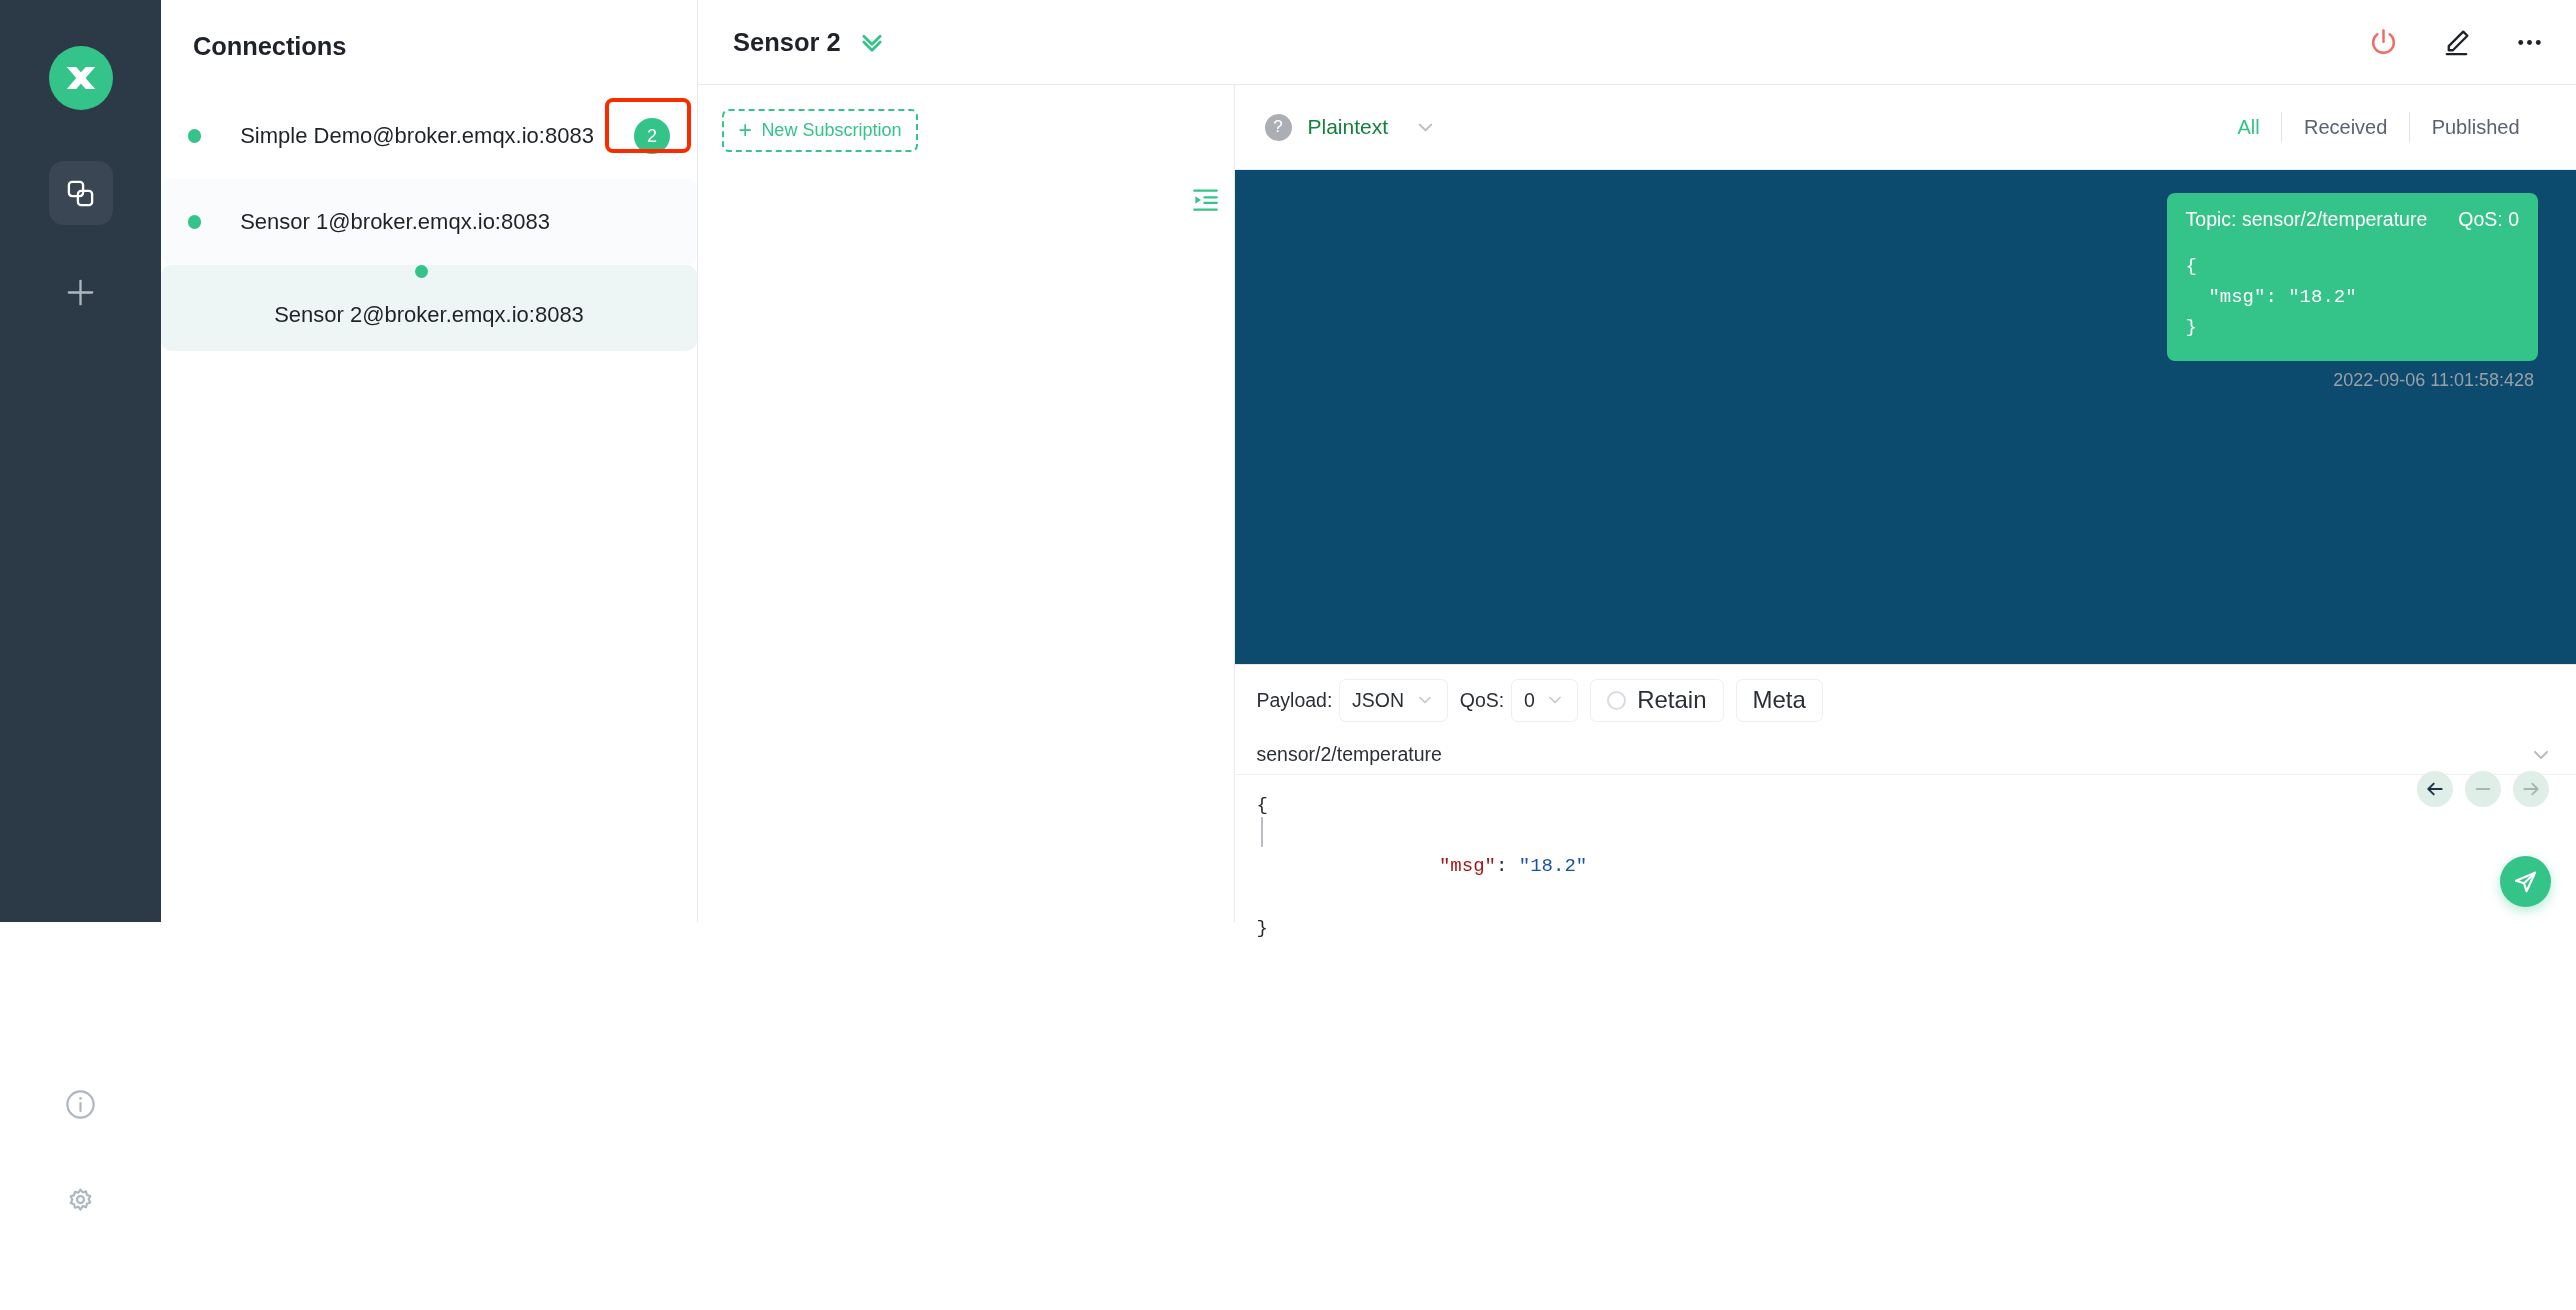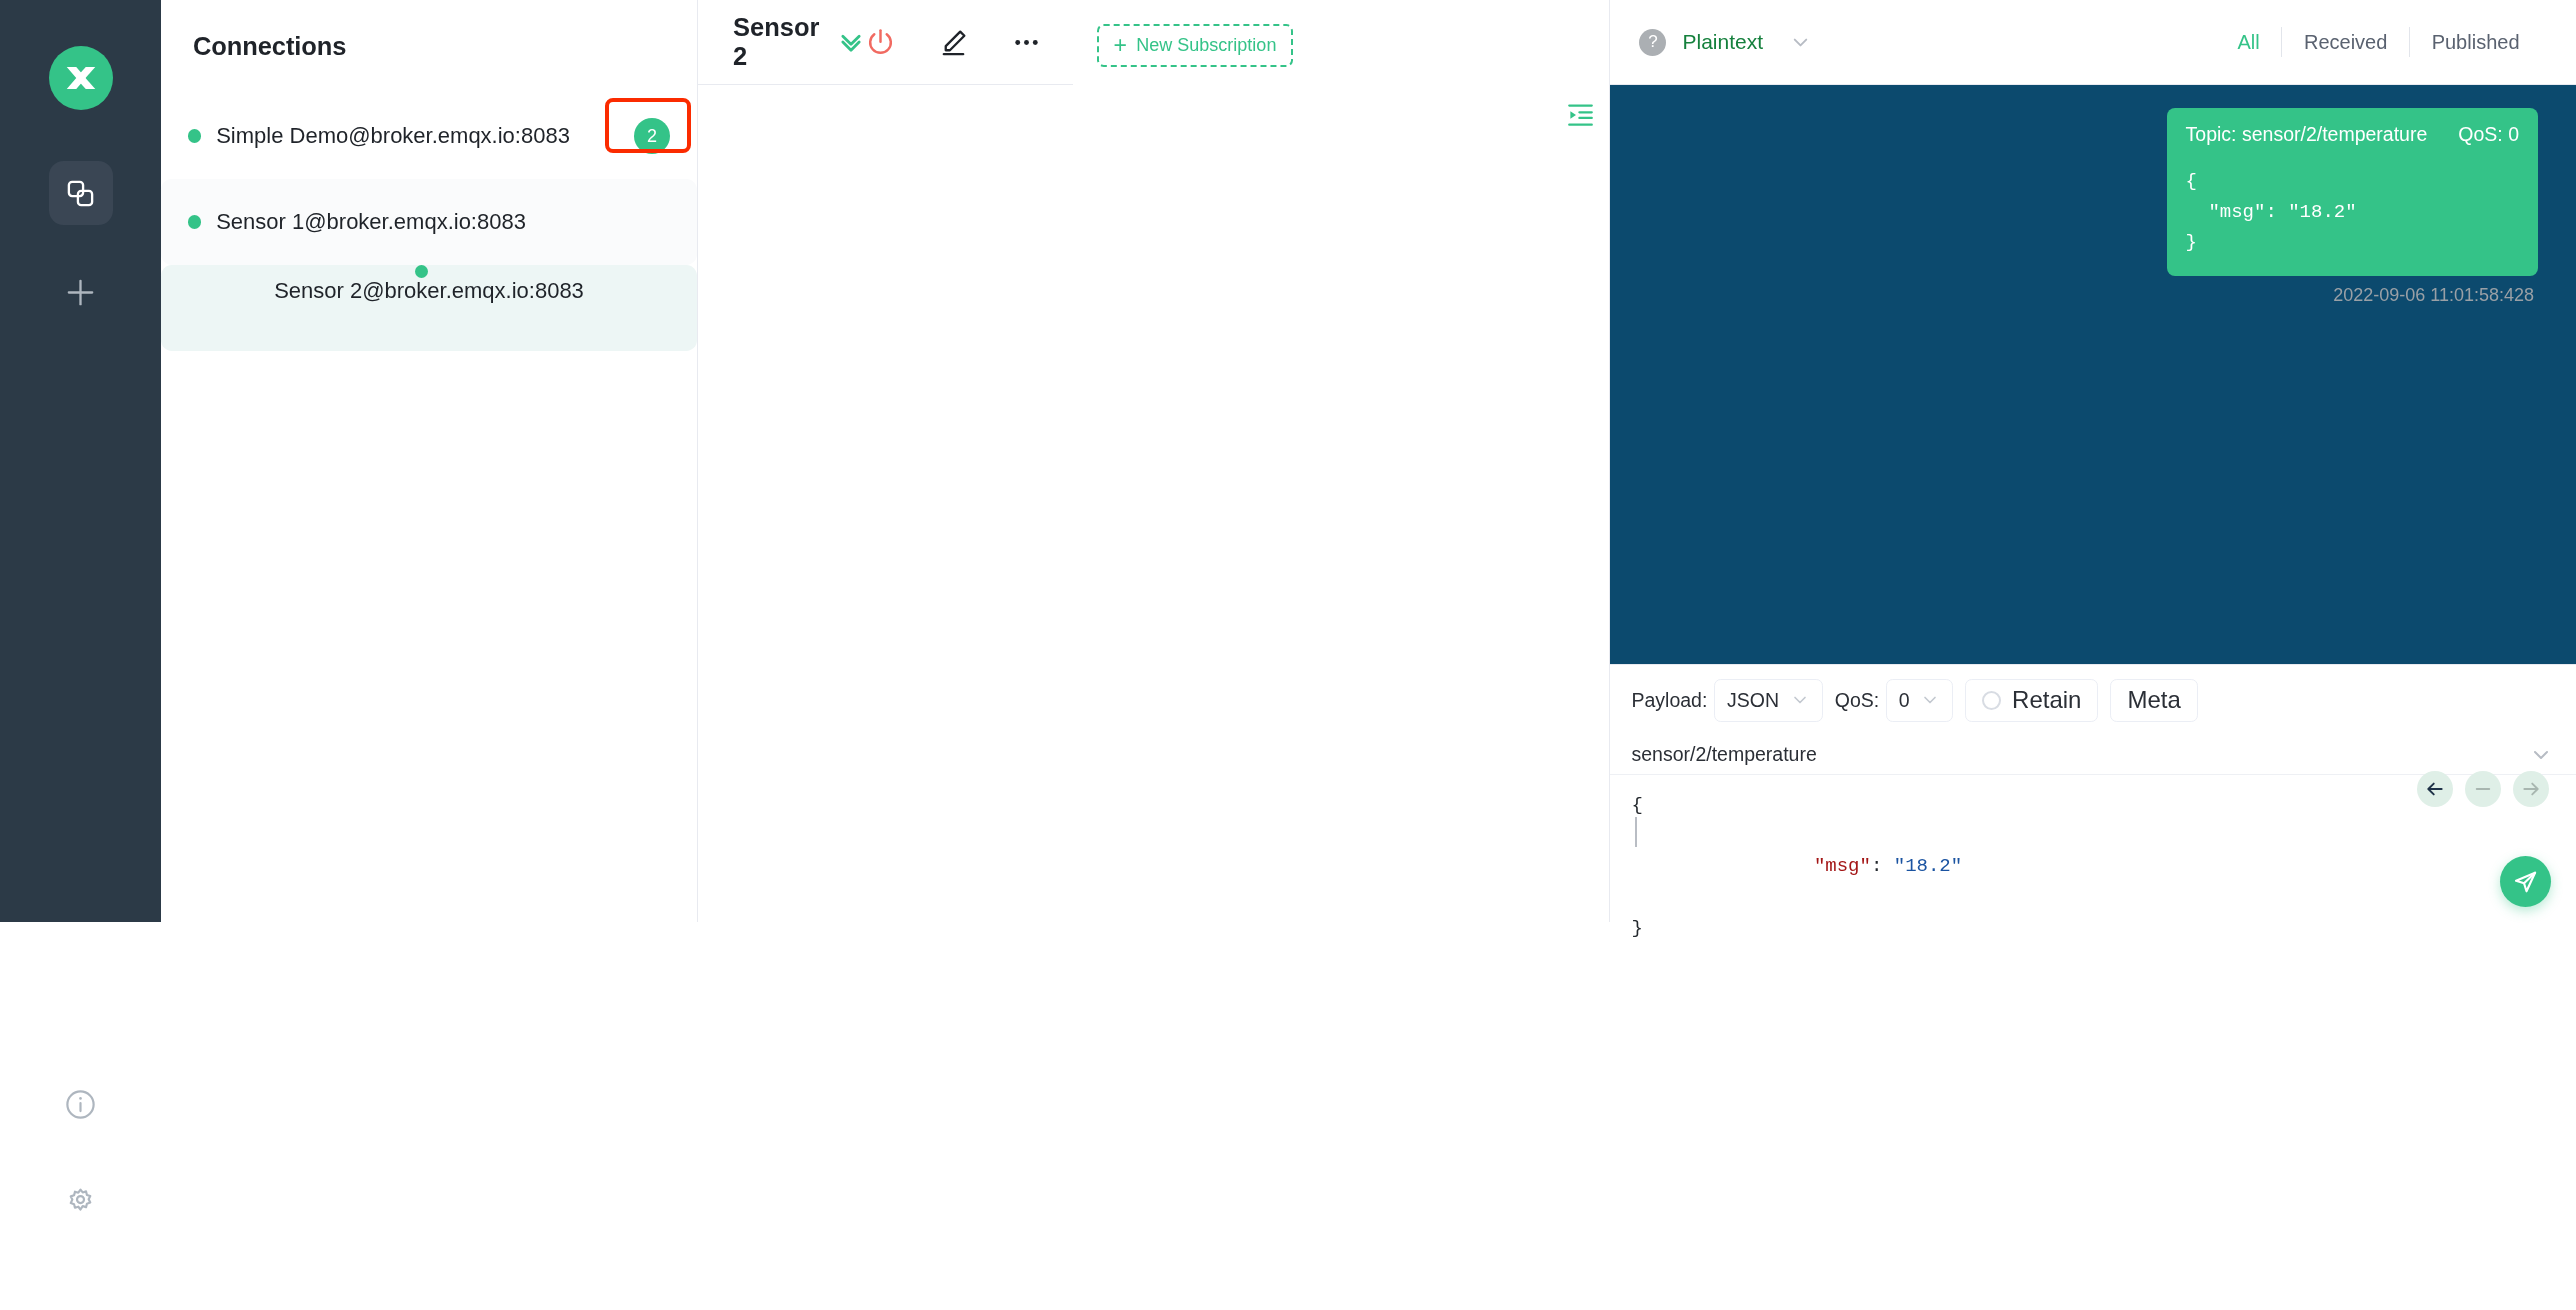--- a/index.html
+++ b/index.html
@@ -56,20 +56,21 @@
   }
   .conn-title {
     font-size: 25.5px; font-weight: bold; color: #1F2329;
     padding: 32px 0 0 32px; letter-spacing: -0.1px;
   }
   .conn-list { margin-top: 32px; }
   .conn-row {
     height: 86px; display: flex; align-items: center;
     padding: 0 27px 0 27px; cursor: pointer; position: relative;
     border-radius: 10.7px;
+    gap: 24px;
   }
   .conn-row.shade1 { background: #FAFBFC; }
   .conn-row.selected { background: #EDF6F5; flex-direction: column; }
   .dot {
     width: 13.4px; height: 13.4px; border-radius: 50%;
     background: #34C388; flex: 0 0 13.4px; margin-right: 14.8px;
   }
   .conn-name {
     font-size: 22px; color: #1F2329; white-space: nowrap;
   }
@@ -80,21 +81,21 @@
     font-size: 18px; display: flex; align-items: center; justify-content: center;
     padding: 0 9.4px;
   }
   .annot-box {
     position: absolute;
     border: 4.7px solid #FB2B00; border-radius: 8px;
     pointer-events: none;
   }
 
   
-  .main { flex: 1 1 auto; height: 100%; display: flex; min-width: 0; }
+  .main { flex: 1 1 auto; height: 100%; display: flex; flex-direction: column; min-width: 0; }
   .main-header {
     height: 85px; flex: 0 0 85px;
     border-bottom: 1.3px solid #E8EAF0;
     display: flex; align-items: center; padding: 0 31px 0 35px;
     background: #fff;
   }
   .main-title { font-size: 25.5px; font-weight: bold; color: #1F2329; }
   .title-chev { margin-left: 17.5px; display: flex; align-items: center; cursor: pointer; }
   .title-chev svg { width: 28px; height: 28px; display: block; }
   .header-actions { margin-left: auto; display: flex; align-items: center; gap: 42px; }

